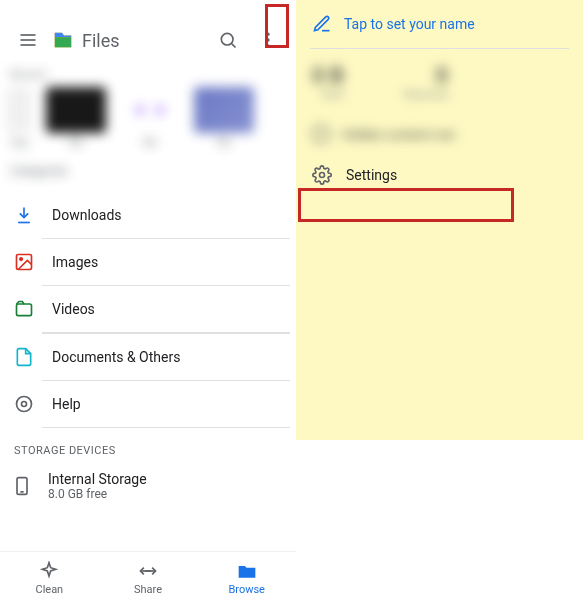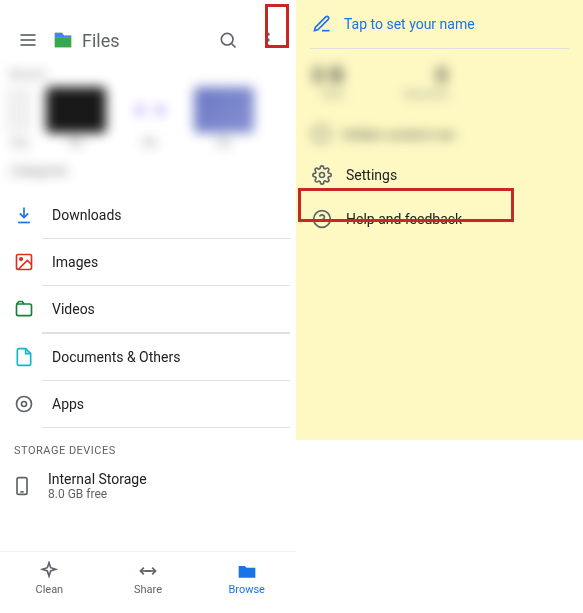--- a/index.html
+++ b/index.html
@@ -170,21 +170,21 @@
       <span class="cat-label">Documents &amp; Others</span>
     </div>
     <div class="cat-divider"></div>
     <div class="cat-item">
       <div class="icon-wrap">
           <svg width="20" height="20" viewBox="0 0 24 24" fill="none" stroke="#5f6368" stroke-width="2">
             <circle cx="12" cy="12" r="9"></circle>
             <circle cx="12" cy="12" r="3"></circle>
           </svg>
         </div>
-      <span class="cat-label">Apps</span>
+      <span class="cat-label">Help</span>
     </div>
     <div class="cat-divider"></div>
   </div>
 
   <div class="section-header">STORAGE DEVICES</div>
   <div class="storage-item">
     <div class="icon-wrap">
         <svg width="20" height="20" viewBox="0 0 24 24" fill="none" stroke="#5f6368" stroke-width="2">
           <rect x="6" y="2" width="12" height="20" rx="2"></rect>
           <line x1="10" y1="19" x2="14" y2="19"></line>
@@ -247,24 +247,16 @@
       <div class="txt">Hidden content row</div>
   </div>
 
   <div class="menu-item">
     <svg width="20" height="20" viewBox="0 0 24 24" fill="none" stroke="#5f6368" stroke-width="2">
         <circle cx="12" cy="12" r="3"></circle>
         <path d="M19.4 15a1.65 1.65 0 00.33 1.82l.06.06a2 2 0 11-2.83 2.83l-.06-.06a1.65 1.65 0 00-1.82-.33 1.65 1.65 0 00-1 1.51V21a2 2 0 11-4 0v-.09a1.65 1.65 0 00-1-1.51 1.65 1.65 0 00-1.82.33l-.06.06a2 2 0 11-2.83-2.83l.06-.06a1.65 1.65 0 00.33-1.82 1.65 1.65 0 00-1.51-1H3a2 2 0 110-4h.09a1.65 1.65 0 001.51-1 1.65 1.65 0 00-.33-1.82l-.06-.06a2 2 0 112.83-2.83l.06.06a1.65 1.65 0 001.82.33h0a1.65 1.65 0 001-1.51V3a2 2 0 114 0v.09a1.65 1.65 0 001 1.51h0a1.65 1.65 0 001.82-.33l.06-.06a2 2 0 112.83 2.83l-.06.06a1.65 1.65 0 00-.33 1.82v0a1.65 1.65 0 001.51 1H21a2 2 0 110 4h-.09a1.65 1.65 0 00-1.51 1z"></path>
       </svg>
     <span class="menu-label">Settings</span>
   </div>
-  <div class="menu-item">
-    <svg width="20" height="20" viewBox="0 0 24 24" fill="none" stroke="#5f6368" stroke-width="2">
-        <circle cx="12" cy="12" r="10"></circle>
-        <path d="M9.09 9a3 3 0 015.83 1c0 2-3 3-3 3"></path>
-        <line x1="12" y1="17" x2="12.01" y2="17"></line>
-      </svg>
-    <span class="menu-label">Help and feedback</span>
-  </div>
 </div>
 
 <div class="highlight-more hl1"></div>
 <div class="highlight-more hl2"></div>
 
 </body></html>

